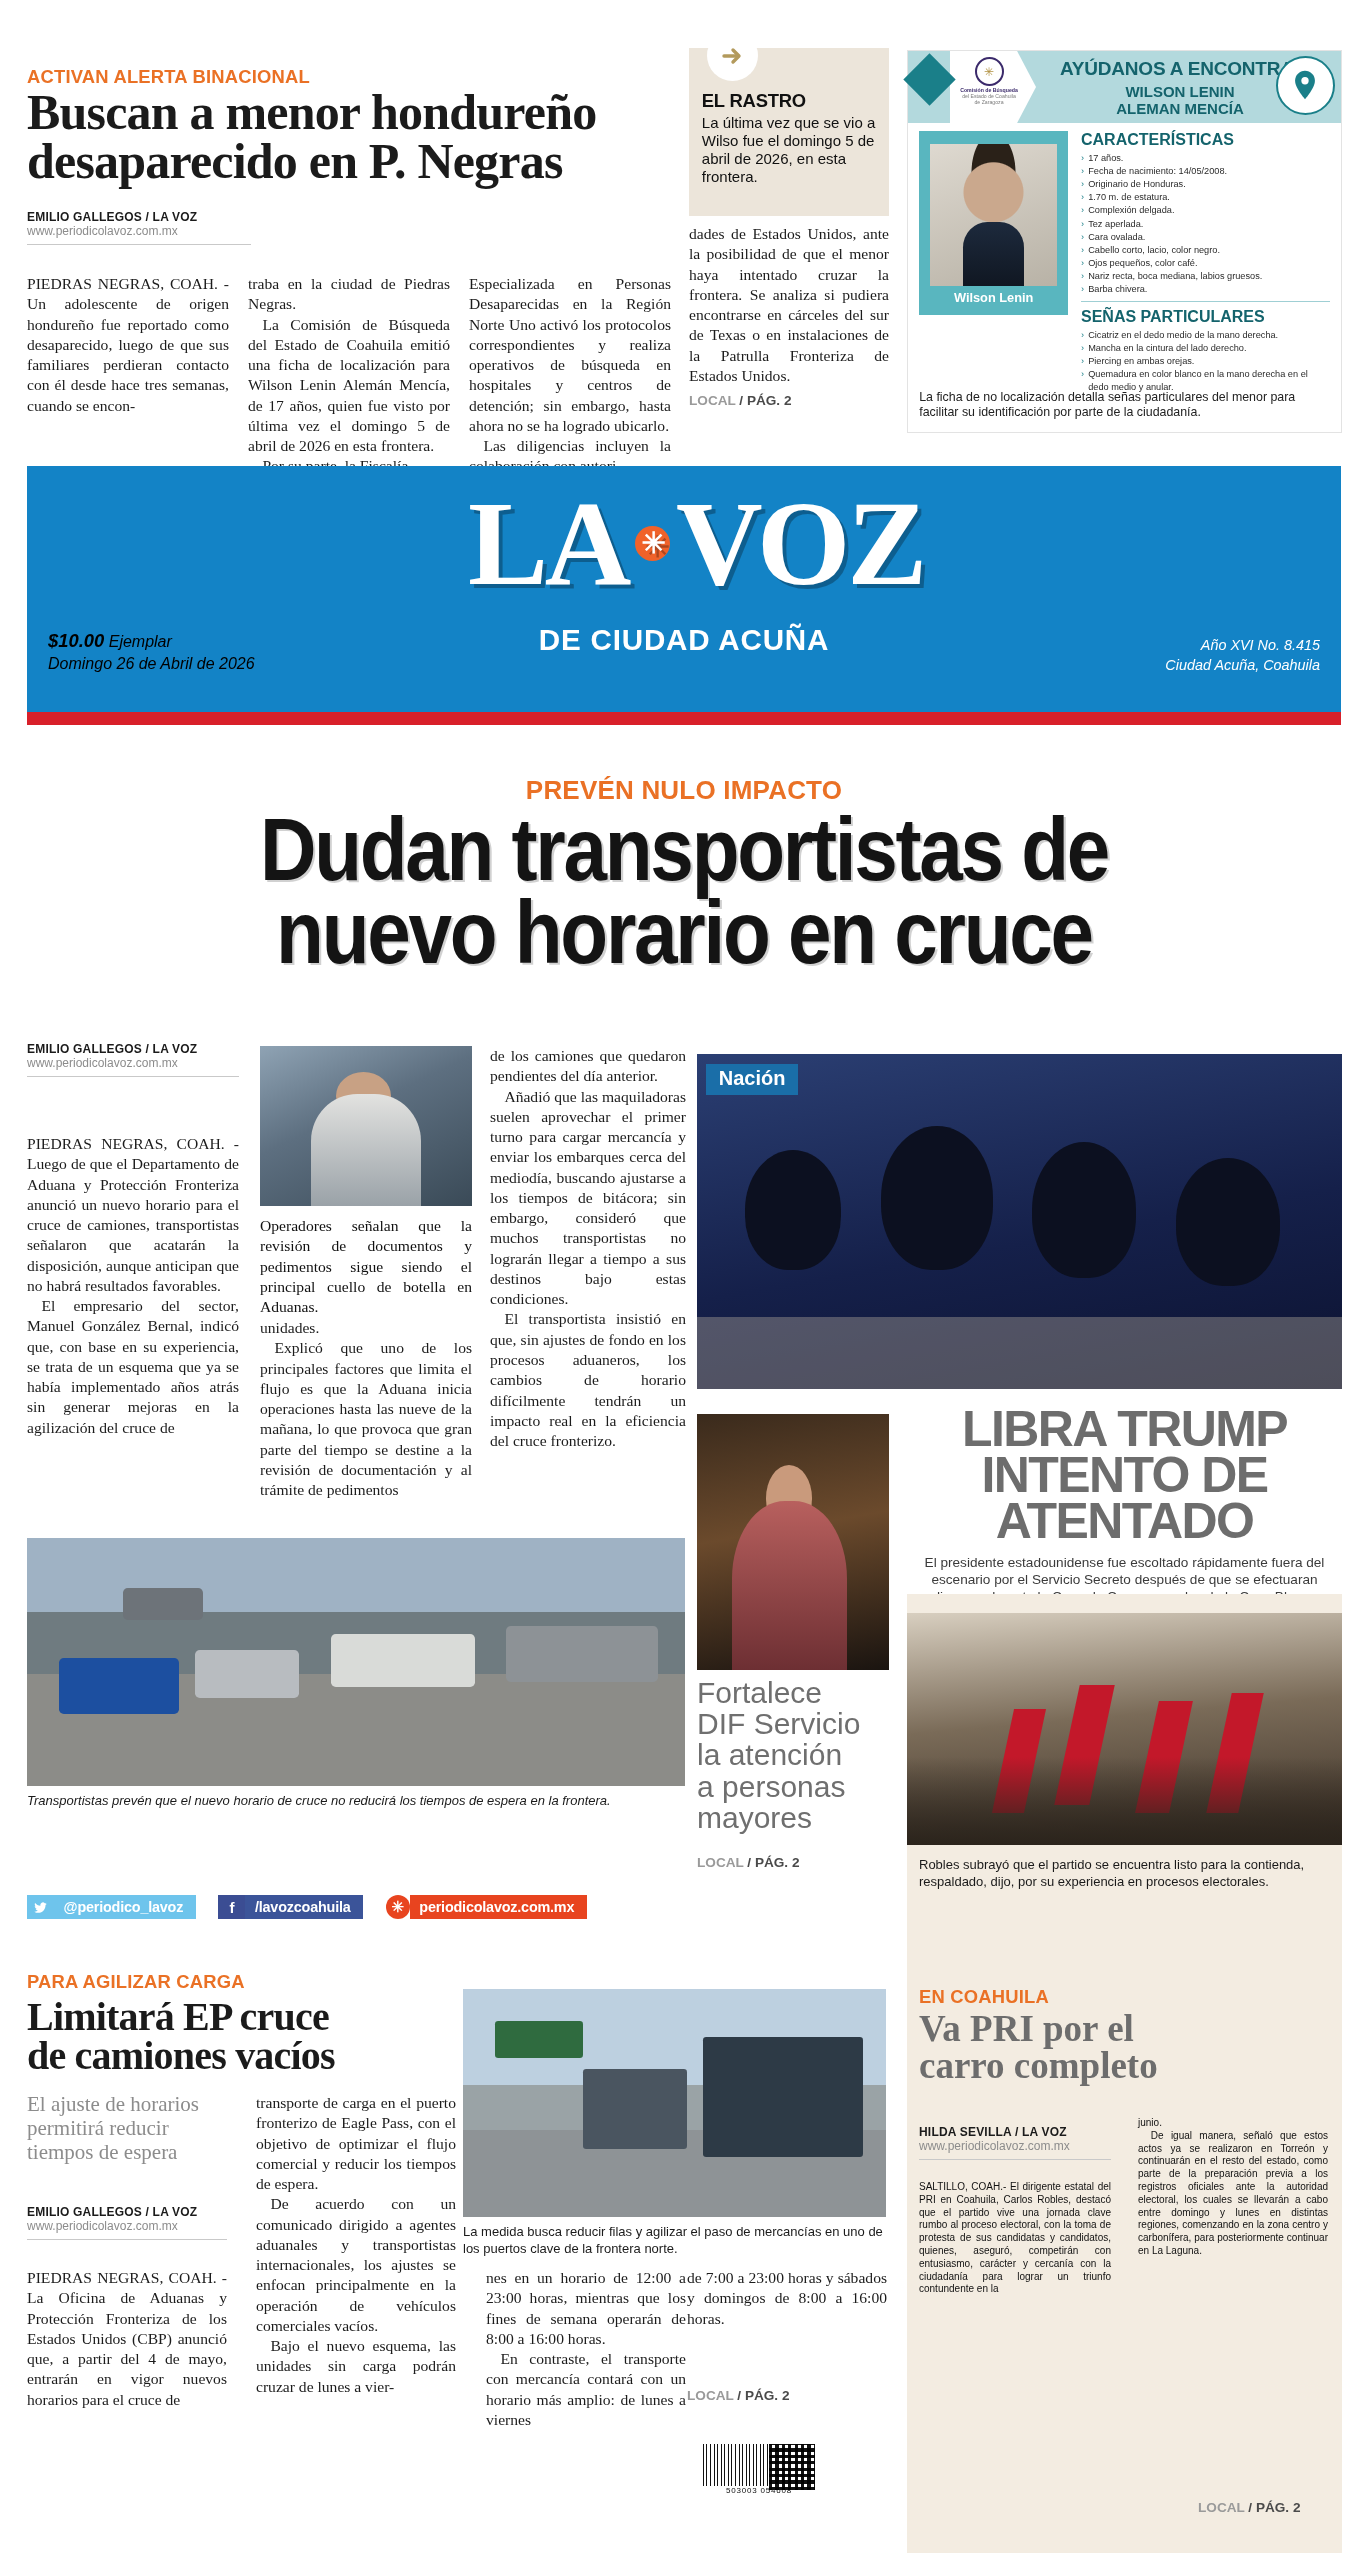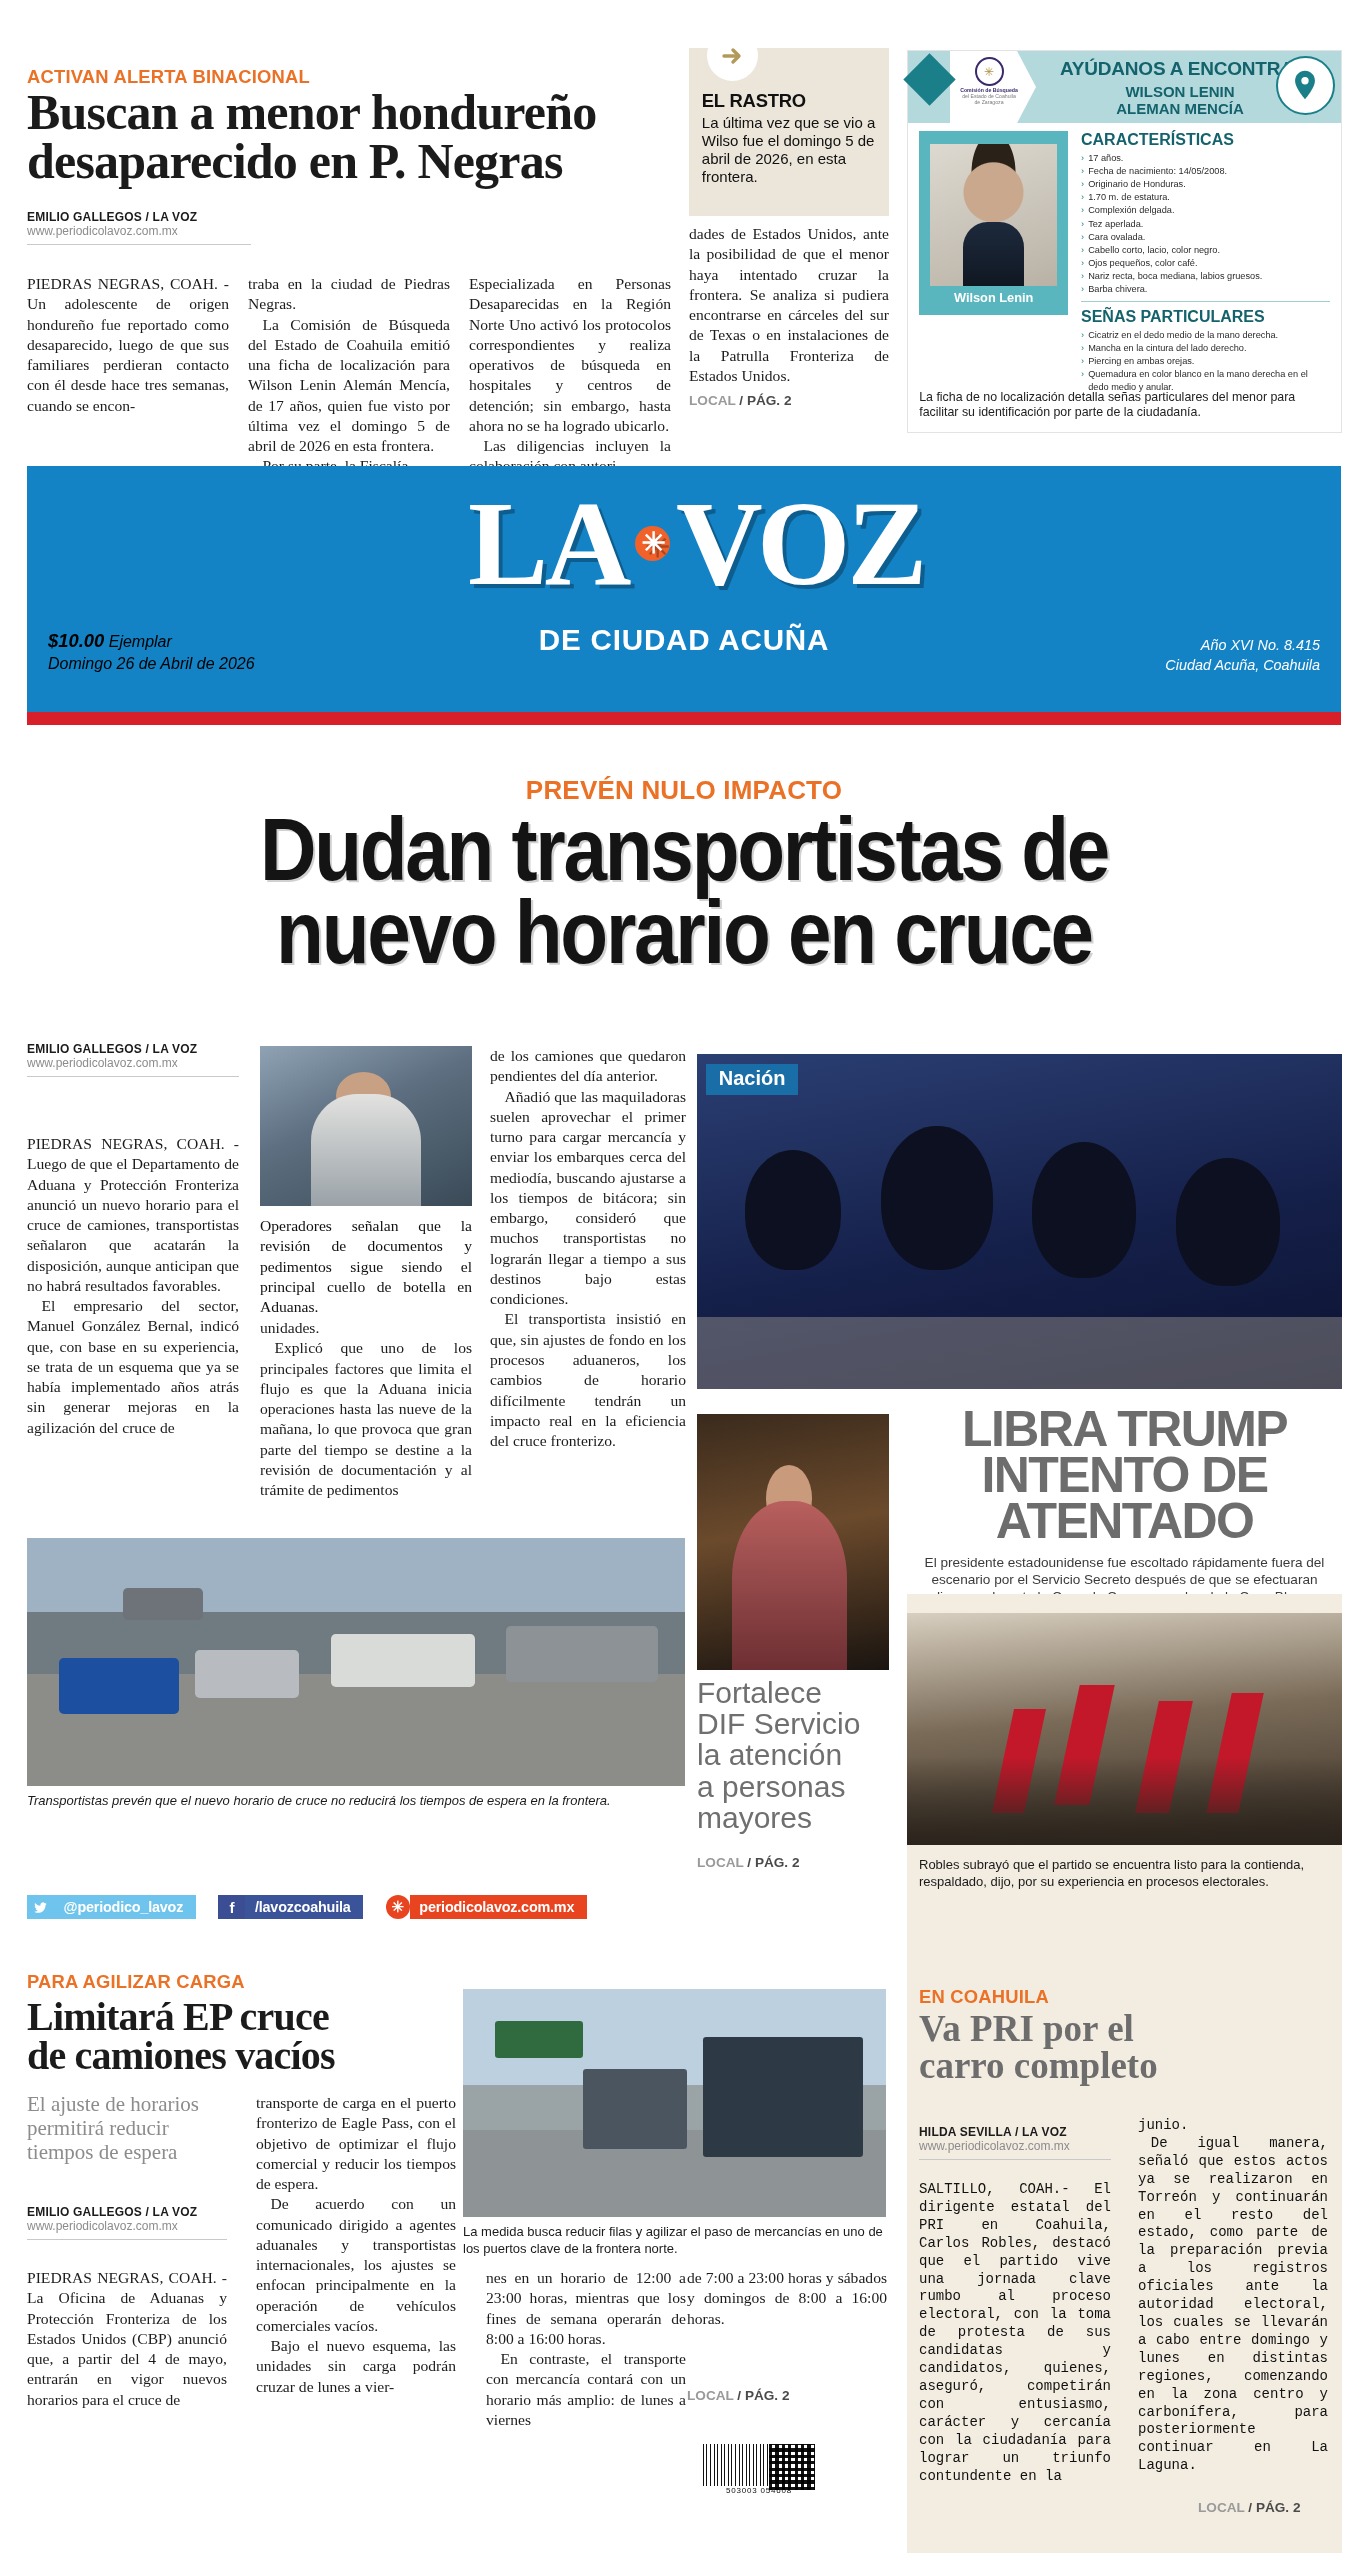--- a/index.html
+++ b/index.html
@@ -183,21 +183,21 @@
        repeating-linear-gradient(0deg,#111 0 3.2px,#fff 3.2px 6.4px);
       background-blend-mode:multiply;}
 
   
   #pri-kicker { position:absolute; left:919px; top:1986px; }
   #pri-title { position:absolute; left:919px; top:2010px; width:409px;
      font-family:"Liberation Serif", serif; font-weight:700; font-size:37px; line-height:1.0; color:#6d6d6d; }
   #pri-byline { position:absolute; left:919px; top:2125px; width:192px; }
   #pri-c1 { position:absolute; left:919px; top:2181px; width:192px; }
   #pri-c2 { position:absolute; left:1138px; top:2117px; width:190px; }
-  .small-body { font-family:Liberation Mono, monospace; font-size:14px; line-height:1.28; text-align:justify; }
+  .small-body { font-family:Liberation Sans, sans-serif; font-size:10px; line-height:1.28; text-align:justify; }
   .small-body p { text-indent:12.8px; }
   .small-body p.first { text-indent:0; }
 </style>
 </head>
 <body>
 
 <div class="page">
 
   <div id="top-strip">
 

